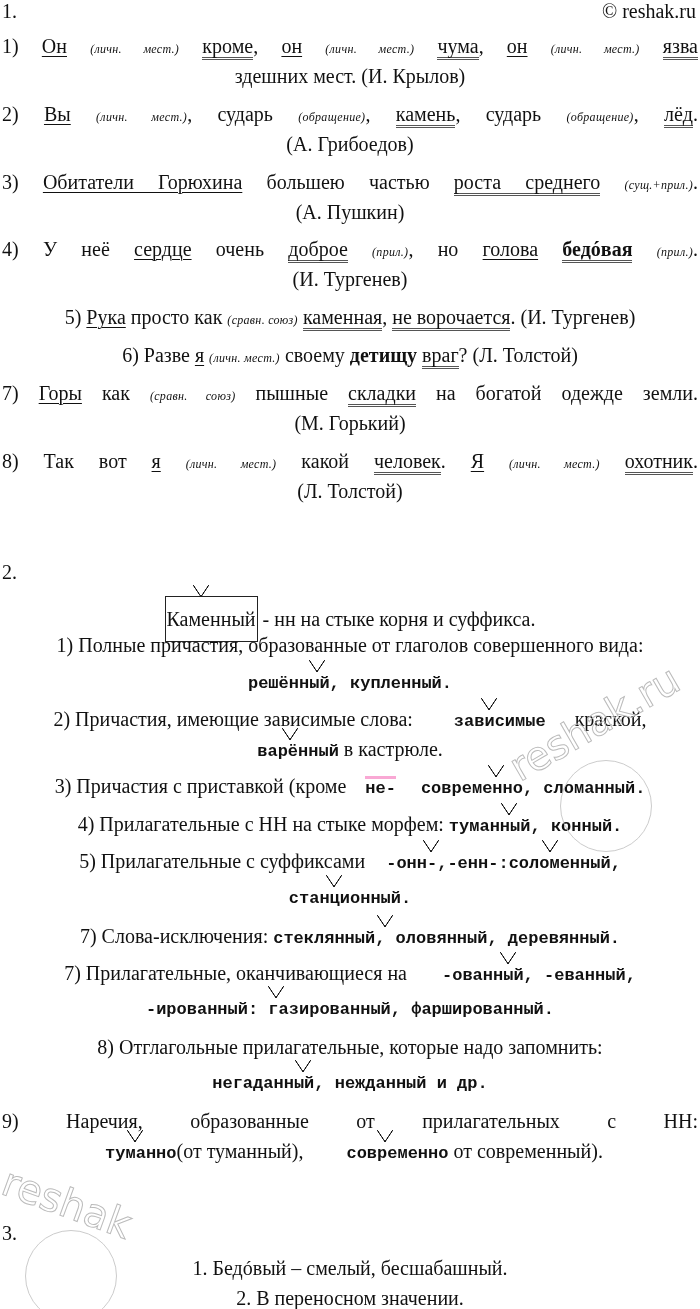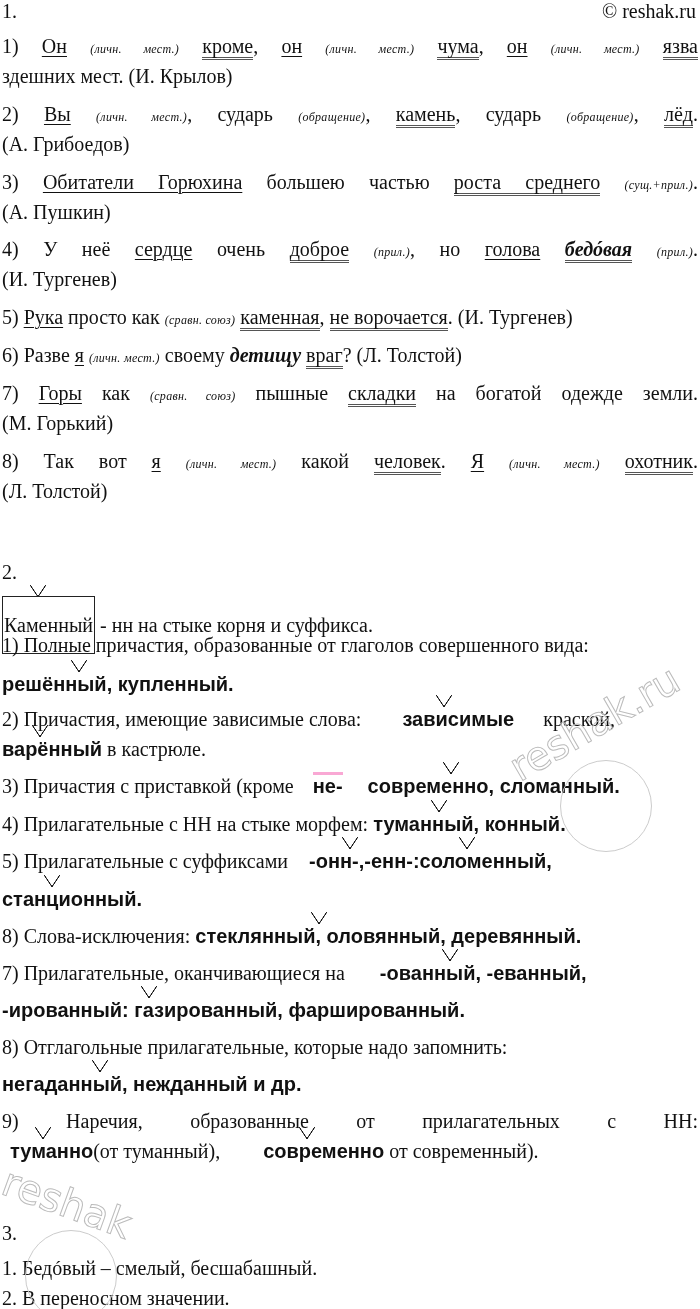--- a/index.html
+++ b/index.html
@@ -1,35 +1,35 @@
 <!DOCTYPE html>
 <html><head>
 <meta charset="utf-8">
 <style>
   html,body{margin:0;padding:0;background:#fff;}
   body{width:700px;height:1309px;position:relative;overflow:hidden;
        font-family:"Liberation Serif","DejaVu Serif",serif;color:#111;font-size:20px;}
   .page{position:absolute;left:0;top:0;width:700px;}
-  .line{position:absolute;left:2px;right:2px;white-space:nowrap;line-height:24px;}
+  .line{position:absolute;left:2px;right:2px;white-space:nowrap;line-height:24px;text-align:center;}
   .just{text-align:justify;text-align-last:justify;}
   .note{font-style:italic;font-size:12px;letter-spacing:0.3px;}
   .subj{text-decoration:underline;text-underline-offset:3px;text-decoration-thickness:1px;}
   .pred{border-bottom:3px double #555;padding-bottom:0;}
-  .bold{font-weight:bold;font-style:italic;}
+  .bold{font-weight:bold;}
   .heading{position:absolute;left:2px;font-size:20px;}
   .copyright{position:absolute;right:4px;top:0;font-size:20px;}
-  .morph{font-family:Liberation Sans, sans-serif;font-weight:bold;font-size:20px;}
+  .morph{font-family:Liberation Mono, monospace;font-weight:bold;font-size:17px;}
   .arc{position:relative;display:inline-block;}
   .arc::before{content:"";position:absolute;left:30%;top:-12px;width:16px;height:12px;
     background:linear-gradient(to top right,transparent 46%,#222 48%,#222 54%,transparent 56%) left/50% 100% no-repeat,
                linear-gradient(to top left,transparent 46%,#222 48%,#222 54%,transparent 56%) right/50% 100% no-repeat;}
   .watermark{position:absolute;color:transparent;-webkit-text-stroke:1px #bbb;font-family:"DejaVu Sans",sans-serif;
     font-size:40px;pointer-events:none;}
   .ring{position:absolute;border:1.5px solid #ccc;border-radius:50%;pointer-events:none;}
-  .box{border:1px solid #222;padding:16px 1px;}
+  .box{border:1px solid #222;padding:10px 1px;}
 </style>
 </head>
 <body>
 
 <div class="page">
 
   <div class="heading" style="top:0">1.</div>
   <div class="copyright">© reshak.ru</div>
 
   <div class="line just" style="top:34px">
@@ -105,21 +105,21 @@
 
   <div class="line" style="top:849px">
     <span>5) Прилагательные с суффиксами</span>
     <span class="morph arc" style="margin-left:16px">-онн-,-енн-:</span><span class="morph arc">соломенный,</span>
   </div>
   <div class="line morph" style="top:887px">
     <span class="arc">станционный.</span>
   </div>
 
   <div class="line" style="top:924px">
-    <span>8) Слова-исключения:</span>
+    <span>7) Слова-исключения:</span>
     <span class="morph arc">стеклянный, оловянный, деревянный.</span>
   </div>
 
   <div class="line" style="top:961px">
     <span>7) Прилагательные, оканчивающиеся на</span>
     <span class="morph arc" style="margin-left:30px">-ованный,  -еванный,</span>
   </div>
   <div class="line morph" style="top:998px">
     <span class="arc">-ированный: газированный, фаршированный.</span>
   </div>

